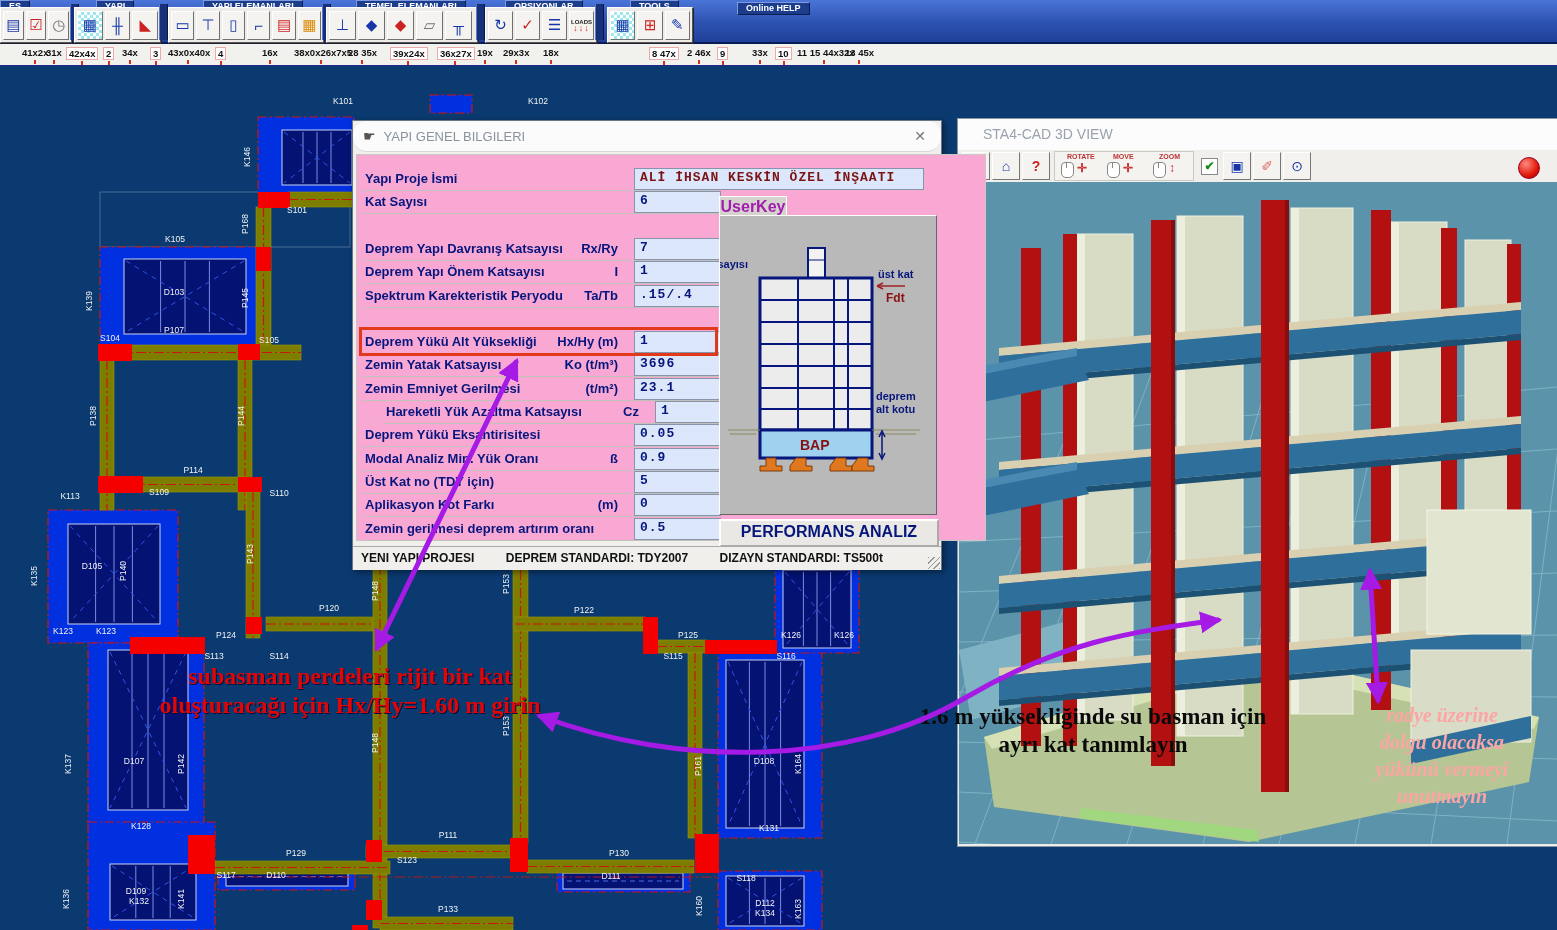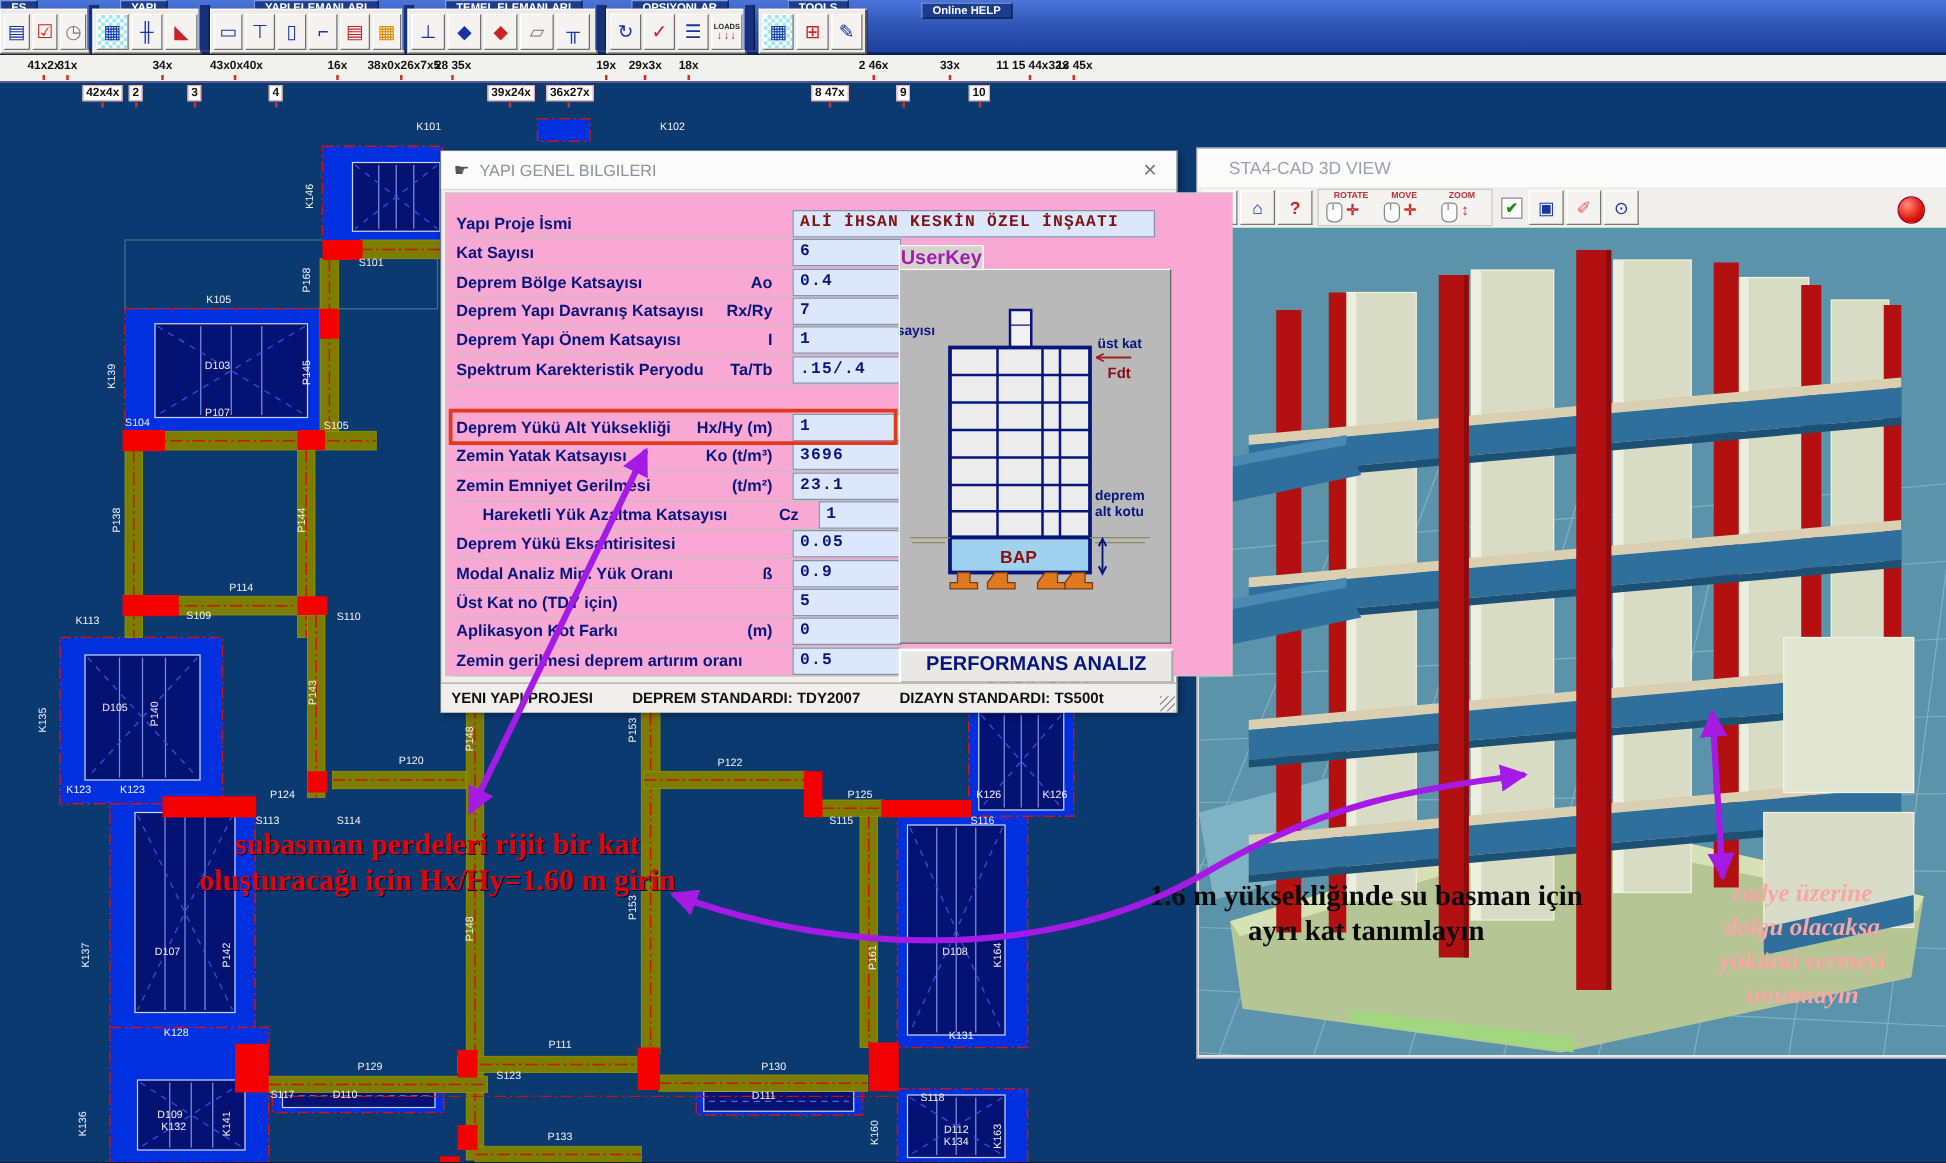--- a/index.html
+++ b/index.html
@@ -22,31 +22,31 @@
   .tb-label{position:absolute;top:0;height:11px;line-height:11px;background:#1c3c8c;color:#fff;
             font-size:9px;font-weight:bold;padding:0 8px;border:1px solid #7f9ae0;
             border-bottom-color:#0a1c50;border-right-color:#0a1c50;white-space:nowrap;}
   .tb-sep{position:absolute;top:4px;width:7px;height:36px;background:#16307a;
           border-left:1px solid #5a7ad0;border-right:1px solid #0a1848;}
 
   
   #scrow{position:absolute;left:0;top:44px;width:1557px;height:21px;background:#f1f1ee;
          border-bottom:1px solid #26268a;padding-left:35px;}
   .sc-item{position:absolute;top:3px;font-size:9.5px;font-weight:bold;color:#111;white-space:nowrap;}
-  .sc-item.boxed{background:#fff;border:1px solid #eea9a9;padding:0 2px;margin-top:21px;}
+  .sc-item.boxed{background:#fff;border:1px solid #eea9a9;padding:0 2px;}
   .sc-item i{position:absolute;left:45%;top:13px;width:2px;height:4px;background:#d23020;}
 
   
   #plan{position:absolute;left:0;top:65px;z-index:1;}
 
   
   #dlg{position:absolute;left:352px;top:120px;width:588px;height:448px;z-index:20;
        background:#f0efec;border:1px solid #6b7687;box-shadow:2px 2px 6px rgba(0,0,0,.45);}
   #dlg-title{position:absolute;left:0;top:0;width:100%;height:30px;background:#fbfbfb;
-             border-bottom:1px solid #d8d8d8;color:#8a929e;font-size:13px;line-height:30px;}
+             border-bottom:1px solid #d8d8d8;color:#8a929e;font-size:13px;line-height:30px;border-radius:14px;}
   #dlg-title .hand{margin:0 8px 0 10px;color:#555;font-size:14px;}
   #dlg-close{position:absolute;right:10px;top:0;width:22px;height:30px;text-align:center;
              color:#777;font-size:14px;line-height:30px;cursor:default;}
   #dlg-body{position:absolute;left:3px;top:33px;width:580px;height:385px;
             border:1px solid #c8c8c4;background:#f9a8d4;padding-left:48px;}
   .drow{position:absolute;left:5px;width:356px;height:23px;border-bottom:1px solid #c2c2bc;}
   .drow .lbl{position:absolute;left:3px;top:4px;font-size:13px;font-weight:bold;color:#06167c;white-space:nowrap;}
   .drow .sym{position:absolute;right:100px;top:4px;font-size:13px;font-weight:bold;color:#06167c;white-space:nowrap;}
   .dfield{position:absolute;top:1px;left:272px;width:80px;height:19px;background:#dce7fb;
           border:1px solid #8894ab;font-family:"Liberation Mono",monospace;font-size:13px;
@@ -436,25 +436,20 @@
     </div>
     <div id="dlg-body">
         <div class="drow" style="top: 12px;">
           <span class="lbl">Yapı Proje İsmi</span>
           <div class="dfield wide">ALİ  İHSAN KESKİN ÖZEL  İNŞAATI</div>
         </div>
         <div class="drow" style="top: 35.3px;">
           <span class="lbl">Kat Sayısı</span>
           <div class="dfield">6</div>
         </div>
-        <div class="drow" style="top: 58.6px;">
-          <span class="lbl">Deprem Bölge Katsayısı</span>
-          <span class="sym">Ao</span>
-          <div class="dfield">0.4</div>
-        </div>
         <div class="drow" style="top: 81.9px;">
           <span class="lbl">Deprem Yapı Davranış Katsayısı</span>
           <span class="sym">Rx/Ry</span>
           <div class="dfield">7</div>
         </div>
         <div class="drow" style="top: 105.2px;">
           <span class="lbl">Deprem Yapı Önem Katsayısı</span>
           <span class="sym">I</span>
           <div class="dfield">1</div>
         </div>

